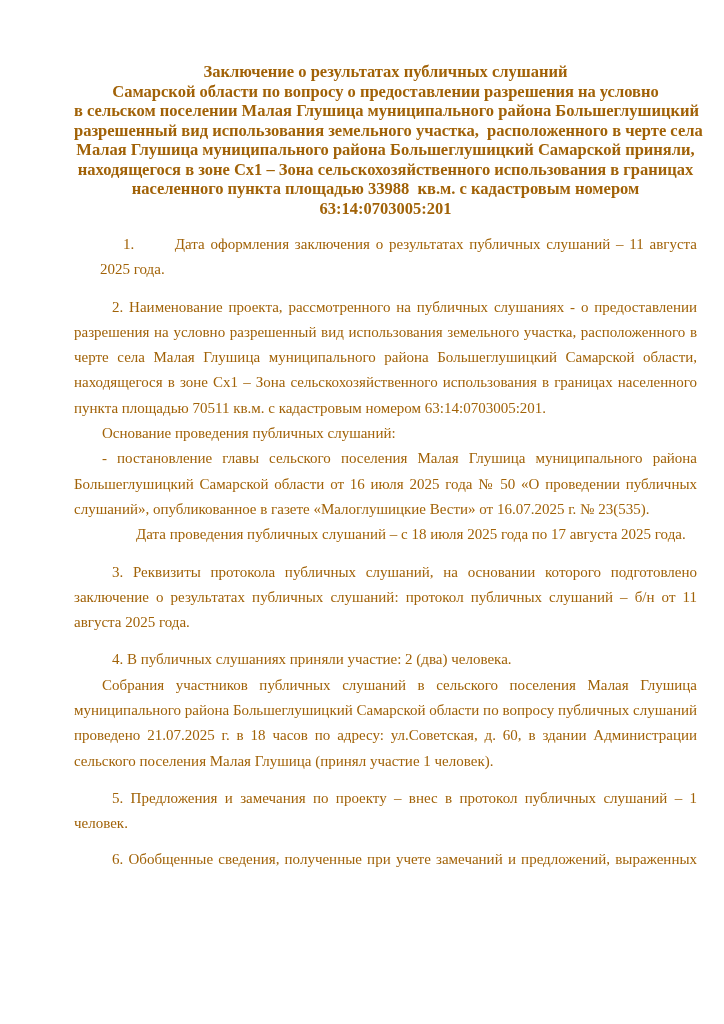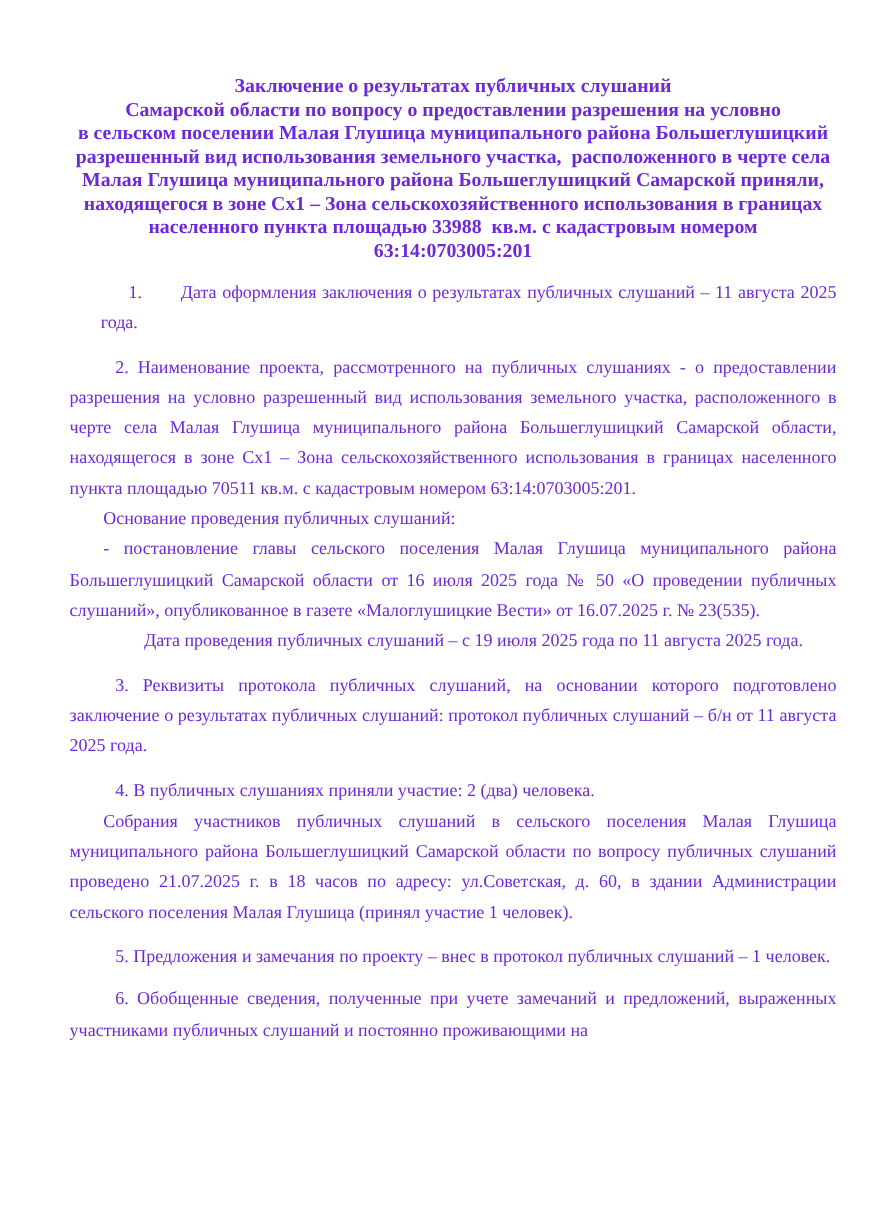--- a/index.html
+++ b/index.html
@@ -6,23 +6,23 @@
     margin: 0;
     padding: 0;
     background: #ffffff;
   }
   .page {
     position: relative;
     width: 724px;
     height: 872px;
     box-sizing: border-box;
     background: #ffffff;
-    color: #6d28d9;
+    color: #a16207;
     font-family: "Liberation Serif", "DejaVu Serif", serif;
-    padding: 62px 27px 0 58px;
+    padding: 62px 27px 0 74px;
     overflow: hidden;
   }
   .doc-title {
     font-weight: bold;
     font-size: 16.5px;
     line-height: 19.5px;
     text-align: center;
   }
   .title-line {
     white-space: pre;
@@ -60,20 +60,20 @@
       <div class="title-line">Малая Глушица муниципального района Большеглушицкий Самарской приняли,</div>
       <div class="title-line">находящегося в зоне Сх1 – Зона сельскохозяйственного использования в границах</div>
       <div class="title-line">населенного пункта площадью 33988  кв.м. с кадастровым номером</div>
       <div class="title-line">63:14:0703005:201</div>
     </div>
   <div class="doc-body">
       <p class="para numbered-hanging">1.&nbsp;&nbsp;&nbsp;&nbsp;&nbsp;&nbsp;&nbsp;Дата оформления заключения о результатах публичных слушаний – 11 августа 2025 года.</p>
       <p class="para numbered">2. Наименование проекта, рассмотренного на публичных слушаниях - о предоставлении разрешения на условно разрешенный вид использования земельного участка, расположенного в черте села Малая Глушица муниципального района Большеглушицкий Самарской области, находящегося в зоне Сх1 – Зона сельскохозяйственного использования в границах населенного пункта площадью 70511 кв.м. с кадастровым номером 63:14:0703005:201.</p>
       <p class="para flush">Основание проведения публичных слушаний:</p>
       <p class="para flush">- постановление главы сельского поселения Малая Глушица муниципального района Большеглушицкий Самарской области от 16 июля 2025 года № 50 «О проведении публичных слушаний», опубликованное в газете «Малоглушицкие Вести» от 16.07.2025 г. № 23(535).</p>
-      <p class="para hanging">Дата проведения публичных слушаний – с 19 июля 2025 года по 11 августа 2025 года.</p>
+      <p class="para hanging">Дата проведения публичных слушаний – с 18 июля 2025 года по 17 августа 2025 года.</p>
       <p class="para numbered">3. Реквизиты протокола публичных слушаний, на основании которого подготовлено заключение о результатах публичных слушаний: протокол публичных слушаний – б/н от 11 августа 2025 года.</p>
       <p class="para numbered">4. В публичных слушаниях приняли участие: 2 (два) человека.</p>
       <p class="para flush">Собрания участников публичных слушаний в сельского поселения Малая Глушица муниципального района Большеглушицкий Самарской области по вопросу публичных слушаний проведено 21.07.2025 г. в 18 часов по адресу: ул.Советская, д. 60, в здании Администрации сельского поселения Малая Глушица (принял участие 1 человек).</p>
       <p class="para numbered">5. Предложения и замечания по проекту – внес в протокол публичных слушаний – 1 человек.</p>
       <p class="para numbered spaced">6. Обобщенные сведения, полученные при учете замечаний и предложений, выраженных участниками публичных слушаний и постоянно проживающими на</p>
     </div>
 </div>
 
 </body></html>

